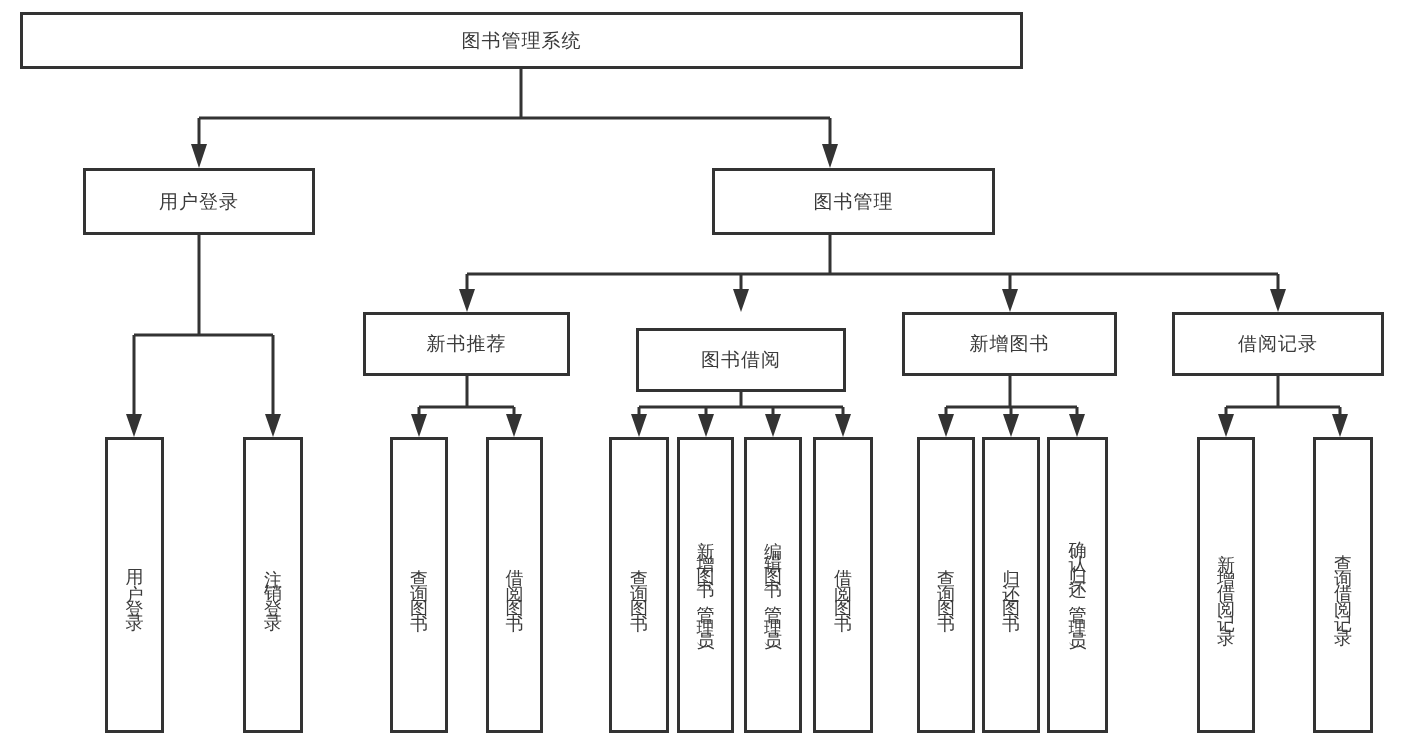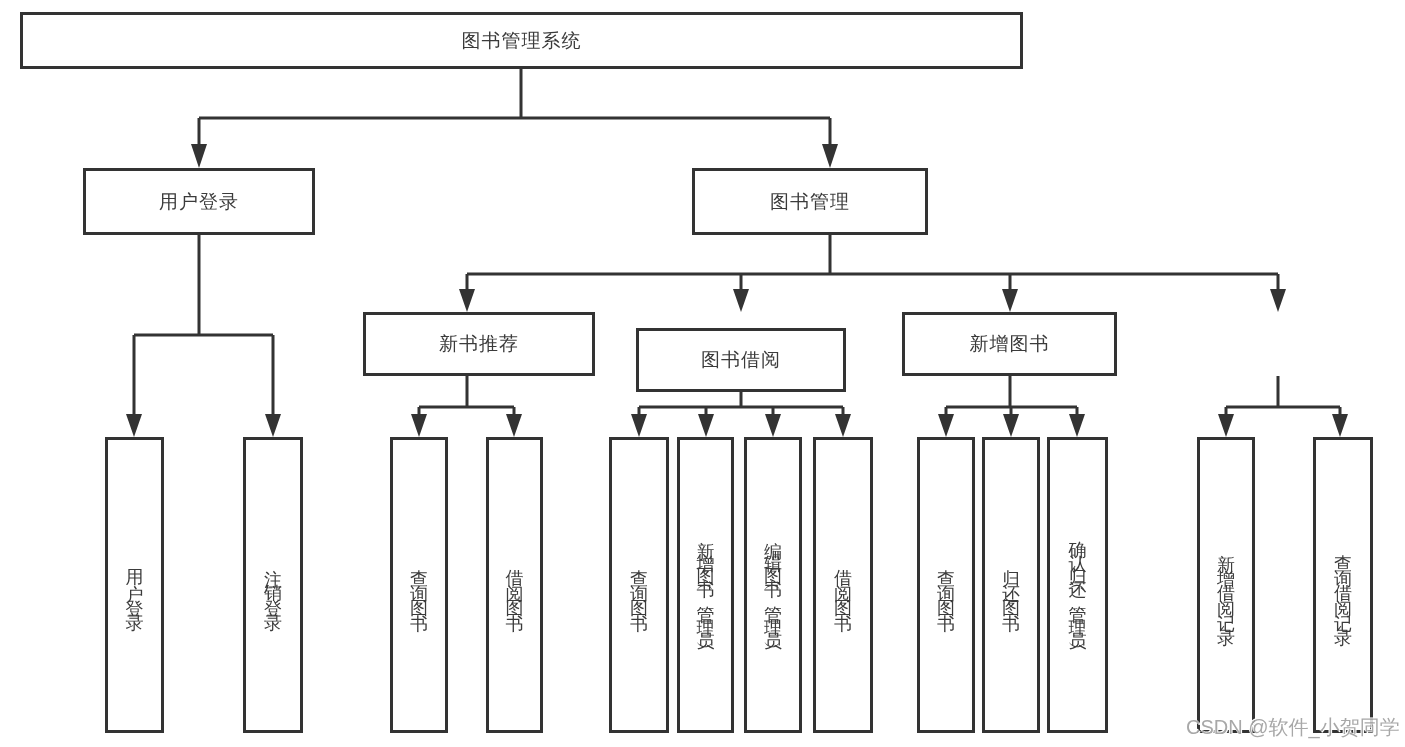--- a/index.html
+++ b/index.html
@@ -103,32 +103,35 @@
     <polygon points="1332,414 1348,414 1340,437"></polygon>
   </svg>
 
   <div class="node hbox" style="left:20px;top:12px;width:1003px;height:57px">
     <span>图书管理系统</span>
   </div>
 
   <div class="node hbox" style="left:83px;top:168px;width:232px;height:67px">
     <span>用户登录</span>
   </div>
-  <div class="node hbox" style="left:692px;top:168px;width:236px;height:67px">
+  <div class="node hbox" style="left:712px;top:168px;width:283px;height:67px">
     <span>图书管理</span>
   </div>
 
-  <div class="node hbox" style="left:363px;top:312px;width:232px;height:64px">
+  <div class="node hbox" style="left:363px;top:312px;width:207px;height:64px">
     <span>新书推荐</span>
   </div>
   <div class="node hbox" style="left:636px;top:328px;width:210px;height:64px">
     <span>图书借阅</span>
   </div>
   <div class="node hbox" style="left:902px;top:312px;width:215px;height:64px">
     <span>新增图书</span>
+  </div>
+  <div class="node hbox" style="left:1172px;top:312px;width:212px;height:64px">
+    <span>借阅记录</span>
   </div>
 
   <div class="node vbox" style="left:105px;top:437px;width:59px;height:296px">
     <span class="vtext">用户登录</span>
   </div>
   <div class="node vbox" style="left:243px;top:437px;width:60px;height:296px">
     <span class="vtext">注销登录</span>
   </div>
 
   <div class="node vbox" style="left:390px;top:437px;width:58px;height:296px">
@@ -161,15 +164,14 @@
     <span class="vtext tight">确认归还（管理员）</span>
   </div>
 
   <div class="node vbox" style="left:1197px;top:437px;width:58px;height:296px">
     <span class="vtext">新增借阅记录</span>
   </div>
   <div class="node vbox" style="left:1313px;top:437px;width:60px;height:296px">
     <span class="vtext">查询借阅记录</span>
   </div>
 
-  <div class="watermark">CSDN @软件_小贺同学</div>
 
 </div>
 
 </body></html>

